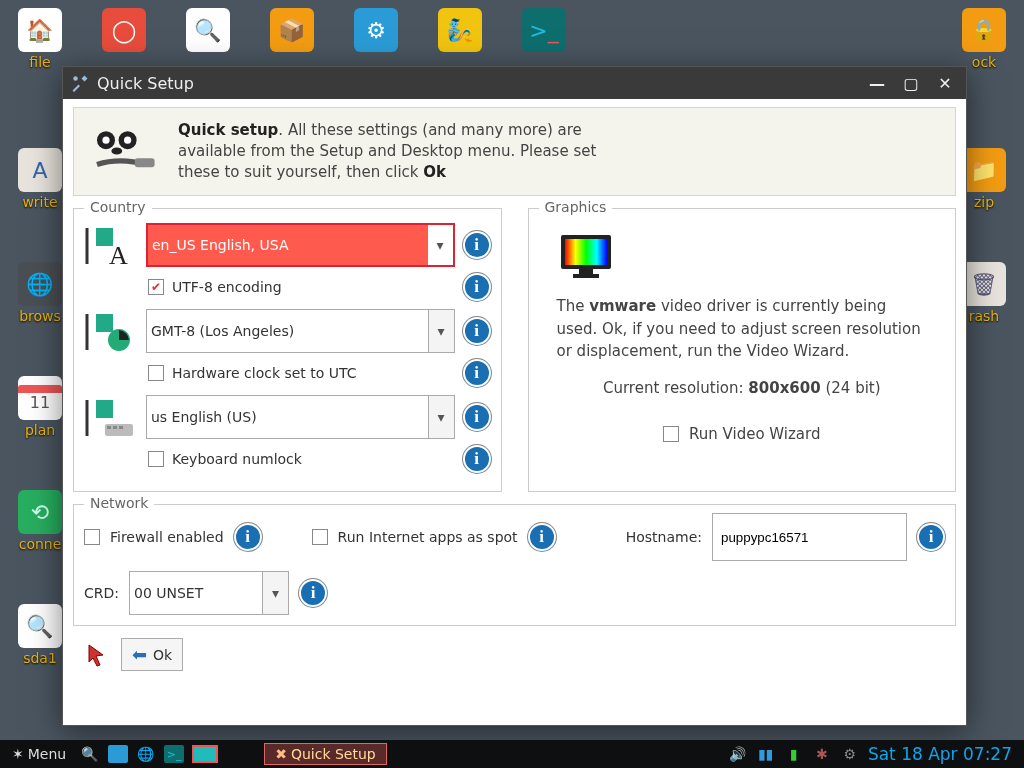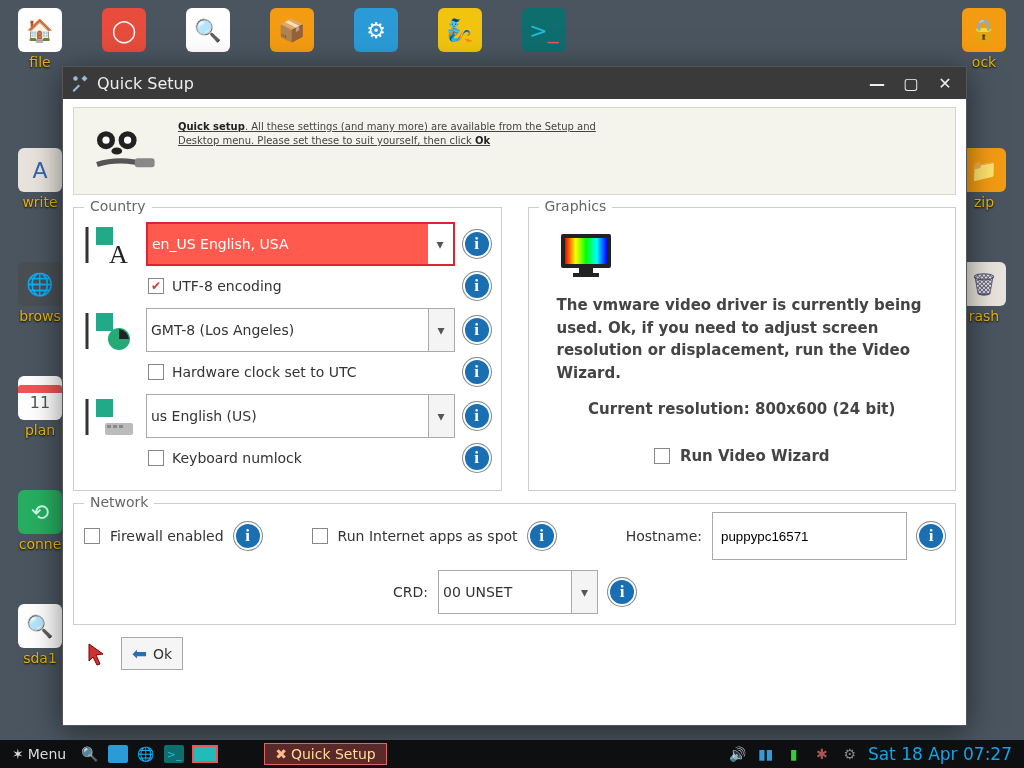--- a/index.html
+++ b/index.html
@@ -38,21 +38,21 @@
   height:32px; background:#3a3a3a; color:#eee; display:flex; align-items:center;
   padding:0 8px; gap:8px;
 }
 .titlebar .ticon { width:18px; height:18px; }
 .titlebar .ttext { flex:1; font-size:16px; }
 .titlebar .winbtn { width:26px; height:22px; display:flex; align-items:center; justify-content:center; color:#eee; cursor:pointer; font-weight:bold; font-size:16px; }
 .content { flex:1; padding:8px 10px 8px 10px; background:#fff; display:flex; flex-direction:column; gap:6px; }
 
 .intro { background:#f5f4ec; border:1px solid #d8d6cc; display:flex; padding:12px 14px; gap:18px; }
 .intro .mascot { width:72px; height:62px; }
-.intro .txt { max-width:420px; line-height:1.4; color:#444; font-size:10px;text-decoration:underline; }
+.intro .txt { max-width:420px; line-height:1.4; color:#444; font-size:15px; }
 .intro .txt b { color:#222; }
 
 .fs { border:1px solid #ccc; padding:8px 10px 10px 10px; position:relative; margin-top:6px; }
 .fs > .legend { position:absolute; top:-10px; left:10px; background:#fff; padding:0 6px; color:#666; font-size:14px; }
 .middle { display:flex; gap:26px; }
 .country-fs { flex:1; }
 .graphics-fs { flex:1; }
 
 .row { display:flex; align-items:center; gap:8px; margin:6px 0; }
 .row .flagicon { width:54px; height:44px; display:flex; align-items:center; justify-content:center; }
@@ -60,30 +60,30 @@
   flex:1; height:44px; border:1px solid #aaa; background:#fff; display:flex; align-items:center;
   padding:0 4px; position:relative; cursor:pointer;
 }
 .select.highlight { background:#ff5a4d; color:#fff; border:2px solid #d23; }
 .select .caret { position:absolute; right:0; top:0; bottom:0; width:26px; border-left:1px solid #aaa; display:flex; align-items:center; justify-content:center; color:#555; background:#f4f4f4; }
 .info-btn { width:28px; height:28px; border-radius:50%; background:#1a6fb3; color:#fff; display:flex; align-items:center; justify-content:center; font-weight:bold; font-family:serif; cursor:pointer; font-size:17px; box-shadow: inset 0 0 0 2px #fff, 0 0 0 1px #888; }
 .chk-row { display:flex; align-items:center; gap:8px; margin:4px 0 8px 64px; }
 .chk { width:16px; height:16px; border:1px solid #888; background:#fff; display:inline-flex; align-items:center; justify-content:center; cursor:pointer; font-size:12px; color:#d33; }
 .chk.checked::after { content:"✔"; }
 
-.gfx-body { padding:10px 18px; color:#444; line-height:1.5; font-size:15px;font-weight:bold; }
+.gfx-body { padding:10px 18px; color:#444; line-height:1.5; font-size:15px; }
 .monitor { width:58px; height:48px; margin:6px 0 14px 2px; }
 .gfx-body .res { text-align:center; margin-top:14px; }
 .gfx-body .wizrow { display:flex; justify-content:center; align-items:center; gap:10px; margin-top:24px; }
 
 .network-fs .net-row { display:flex; align-items:center; gap:10px; flex-wrap:wrap; }
 .network-fs .grow { flex:1; }
 .network-fs label { color:#333; }
 .txtin { height:48px; border:1px solid #aaa; padding:0 8px; background:#fff; min-width:160px; }
-.net-line2 { display:flex; justify-content:center; align-items:center; gap:10px; margin-top:10px; }
+.net-line2 { display:flex; justify-content:flex-start; align-items:center; gap:10px; margin-top:10px; }
 
 .footer { display:flex; align-items:center; padding:6px 10px 8px 10px; gap:10px; }
 .footer .mouse { width:28px; height:28px; }
 .footer .ftext { flex:1; color:#444; line-height:1.35; }
 .footer .ftext .dead { color:#d22; font-weight:bold; }
 .okbtn { display:flex; align-items:center; gap:6px; border:1px solid #aaa; padding:5px 10px; background:#f5f5f5; cursor:pointer; }
 .okbtn .arrow { color:#2a6fb3; font-size:18px; }
 
 .taskbar { position:absolute; left:0; right:0; bottom:0; height:28px; background:#0e0f10; color:#ddd; display:flex; align-items:center; padding:0 6px; gap:8px; font-size:14px; }
 .taskbar .tb-btn { display:flex; align-items:center; gap:4px; padding:2px 6px; height:22px; cursor:pointer; }

